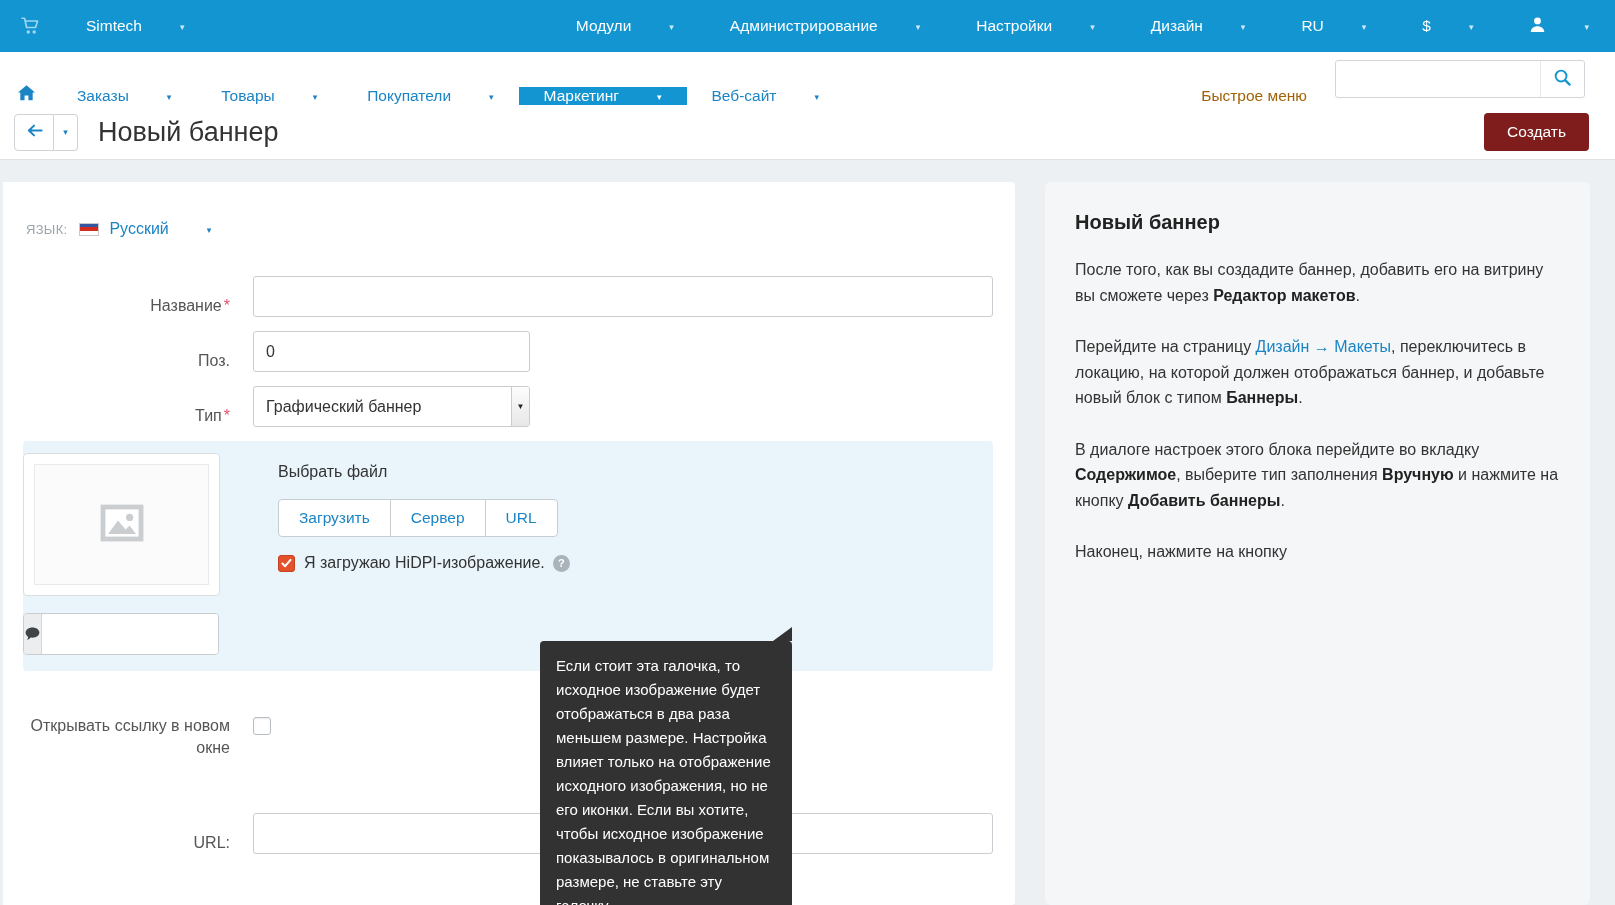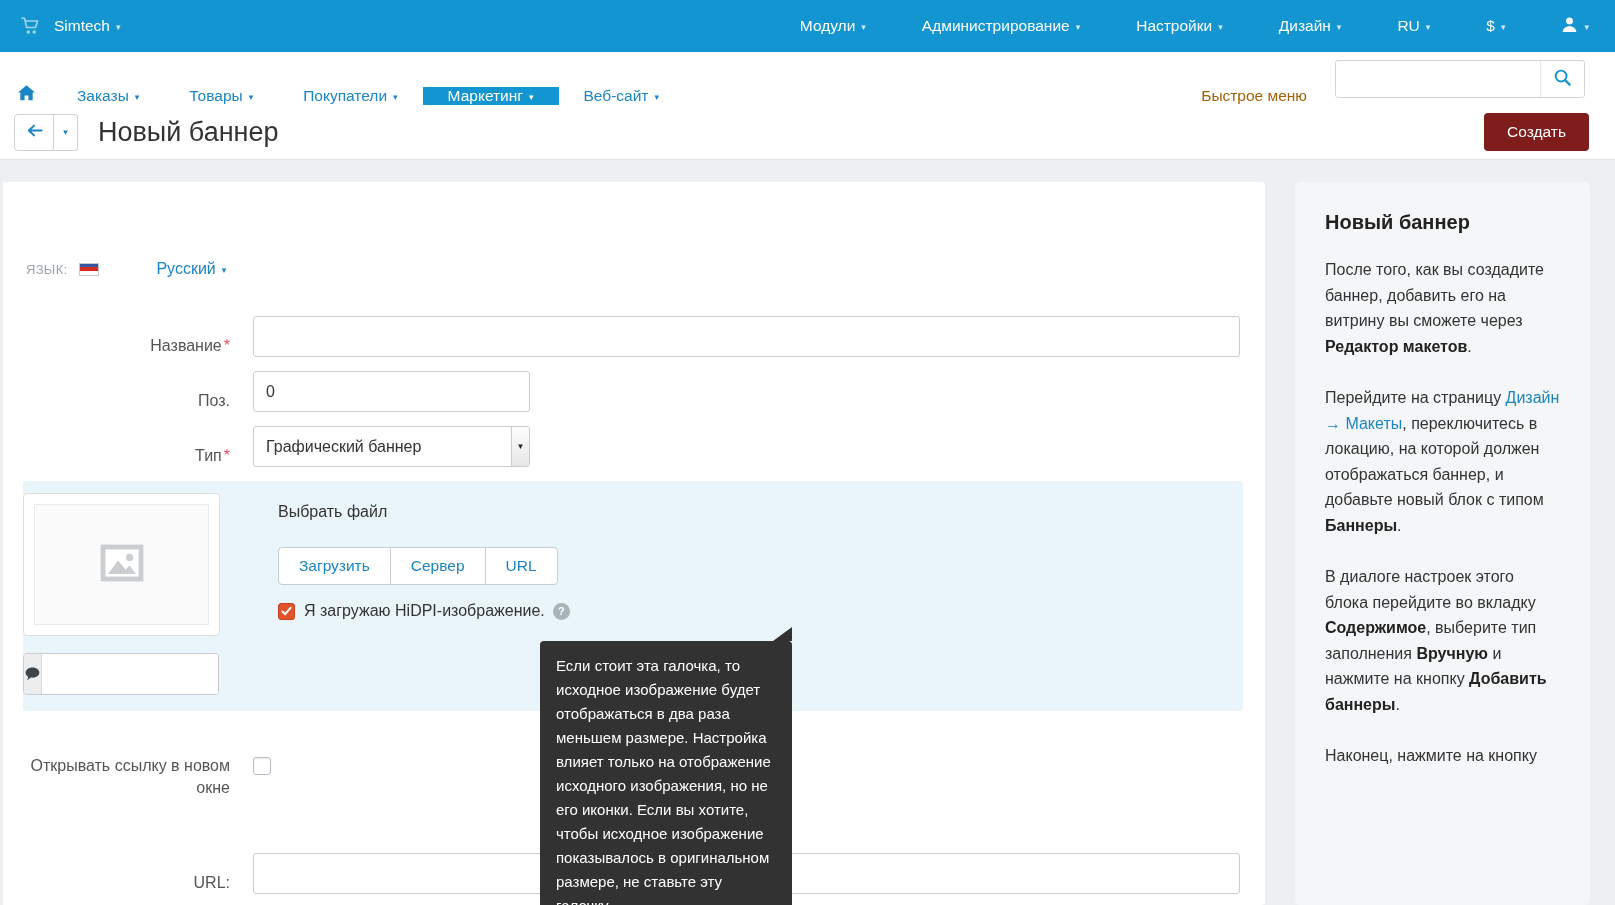--- a/index.html
+++ b/index.html
@@ -1,21 +1,21 @@
 <!DOCTYPE html>
 <html><head>
 <meta charset="utf-8">
 <style>
   * { box-sizing: border-box; margin: 0; padding: 0; }
   html,body { width:1615px; height:905px; overflow:hidden; }
   body {
     font-family: "Liberation Sans", "DejaVu Sans", sans-serif;
     background:#edf0f2; color:#333; position:relative; font-size:16px;
   }
-  a { text-decoration:none; cursor:pointer; }
+  a { text-decoration:none; cursor:pointer;gap:32px; }
 
   
   .topbar { height:52px; background:#1295d0; display:flex; align-items:center; padding:0 26px 0 20px; }
   .topbar-brand { display:flex; align-items:center; color:#fff; font-size:15.5px; }
   .topbar-brand .cart { margin-right:12px; display:flex; }
   .topbar-spacer { flex:1; }
   .topbar-item { color:#fff; font-size:15.5px; margin-left:56px; display:flex; align-items:center; }
   .caret { font-size:9px; margin-left:6px; position:relative; top:1px; }
   .topbar .caret { color:#cfeafa; }
 
@@ -36,31 +36,31 @@
   
   .pageheader { height:55px; background:#fff; border-bottom:1px solid #dfe3e6; display:flex; align-items:center; padding:0 26px 0 14px; }
   .back-group { display:inline-flex; height:37px; }
   .btn-back { width:40px; background:#fff; border:1px solid #cfd3d7; border-radius:4px 0 0 4px; display:flex; align-items:center; justify-content:center; cursor:pointer; }
   .btn-back-caret { width:24px; background:#fff; border:1px solid #cfd3d7; border-left:none; border-radius:0 4px 4px 0; display:flex; align-items:center; justify-content:center; cursor:pointer; color:#1b84c4; font-size:9px; }
   .page-title { font-size:27px; color:#333; margin-left:20px; font-weight:400; }
   .create-btn { margin-left:auto; background:#7f1d1d; color:#fff; border:none; border-radius:4px; font-size:15.5px; font-family:inherit; padding:10px 23px; cursor:pointer; }
 
   
   .content { display:flex; align-items:stretch; padding-top:22px; height:745px; }
-  .main-panel { width:1262px; margin-left:3px; background:#fff; border-radius:0 4px 4px 0; padding:58px 22px 30px 20px; }
+  .main-panel { width:1012px; margin-left:3px; background:#fff; border-radius:0 4px 4px 0; padding:18px 22px 30px 20px; }
   .sidebar { flex:1; margin:0 25px 0 30px; background:#f4f6f7; border-radius:6px; padding:29px 30px 0 30px; overflow:hidden; }
 
   
   .lang-row { display:flex; align-items:center; margin:20px 0 38px 3px; }
   .lang-label { font-size:13px; color:#9aa4ab; text-transform:uppercase; letter-spacing:.3px; }
   .flag { width:20px; height:13px; margin:0 10px 0 12px; border:1px solid #c9c9c9; display:inline-block; }
   .flag .w { height:33.4%; background:#f5f5f5; }
   .flag .b { height:33.3%; background:#3557a2; }
   .flag .r { height:33.3%; background:#d32b1e; }
-  .lang-link { color:#1b84c4; font-size:16px; display:flex; align-items:center;margin-left:47px; }
+  .lang-link { color:#1b84c4; font-size:16px; display:flex; align-items:center; }
   .lang-link .caret { color:#1b84c4; }
 
   .frow { display:flex; align-items:flex-end; margin-bottom:14px; }
   .frow.start { align-items:flex-start; }
   .flabel { width:207px; margin-right:23px; text-align:right; font-size:16px; color:#555; line-height:22px; flex-shrink:0; }
   .req { color:#e5506b; margin-left:2px; }
   .tinput { height:41px; border:1px solid #c9cdd1; border-radius:3px; padding:0 12px; font-size:16px; font-family:inherit; color:#333; outline:none; background:#fff; }
   .w-full { width:987px; }
   .w-small { width:277px; }
   .select-box { position:relative; width:277px; height:41px; border:1px solid #c9cdd1; border-radius:3px; background:#fff; display:flex; align-items:center; padding:0 26px 0 12px; cursor:pointer; font-size:16px; color:#333; }
@@ -69,21 +69,21 @@
   
   .img-section { background:#e9f4fb; border-radius:4px; display:flex; padding:12px 0 16px; margin-bottom:44px; }
   .img-section .flabel { padding-top:10px; }
   .imgbox { width:197px; height:143px; background:#fff; border:1px solid #dcdfe1; border-radius:4px; padding:10px; }
   .imgbox-inner { width:100%; height:100%; border:1px solid #e8eaec; background:#fbfbfc; display:flex; align-items:center; justify-content:center; }
   .comment-group { margin-top:17px; width:196px; height:42px; border:1px solid #c9cdd1; border-radius:4px; background:#fff; display:flex; overflow:hidden; }
   .comment-addon { width:36px; background:#ebedee; border-right:1px solid #d4d7da; display:flex; align-items:center; justify-content:center; }
   .comment-group input { flex:1; border:none; outline:none; padding:0 8px; font-size:15px; font-family:inherit; }
   .upload-col { margin-left:58px; padding-top:10px; }
   .choose-file { font-size:16px; color:#333; margin-bottom:18px; }
-  .btn-group { display:inline-flex; margin-bottom:17px;margin-top:8px; }
+  .btn-group { display:inline-flex; margin-bottom:17px; }
   .seg-btn { height:38px; padding:0 20px; background:#fff; border:1px solid #c9cdd1; color:#1b84c4; font-size:15.5px; font-family:inherit; cursor:pointer; margin-left:-1px; }
   .seg-btn:first-child { border-radius:4px 0 0 4px; margin-left:0; }
   .seg-btn:last-child { border-radius:0 4px 4px 0; }
   .chk-row { display:flex; align-items:center; }
   .chk-on { width:17px; height:17px; border-radius:3px; background:#e2532c; border:1px solid #c7401f; display:inline-flex; align-items:center; justify-content:center; margin-right:9px; cursor:pointer; flex-shrink:0; }
   .chk-off { width:18px; height:18px; border-radius:3px; background:#fff; border:1px solid #b7bdc3; box-shadow:inset 0 1px 2px rgba(0,0,0,.08); cursor:pointer; flex-shrink:0; }
   .chk-label { font-size:16px; color:#333; }
   .help-icon { width:17px; height:17px; border-radius:50%; background:#a9b3ba; color:#fff; font-size:11px; font-weight:bold; display:inline-flex; align-items:center; justify-content:center; margin-left:8px; cursor:pointer; }
 
   .newwin-row { margin-bottom:54px; }

